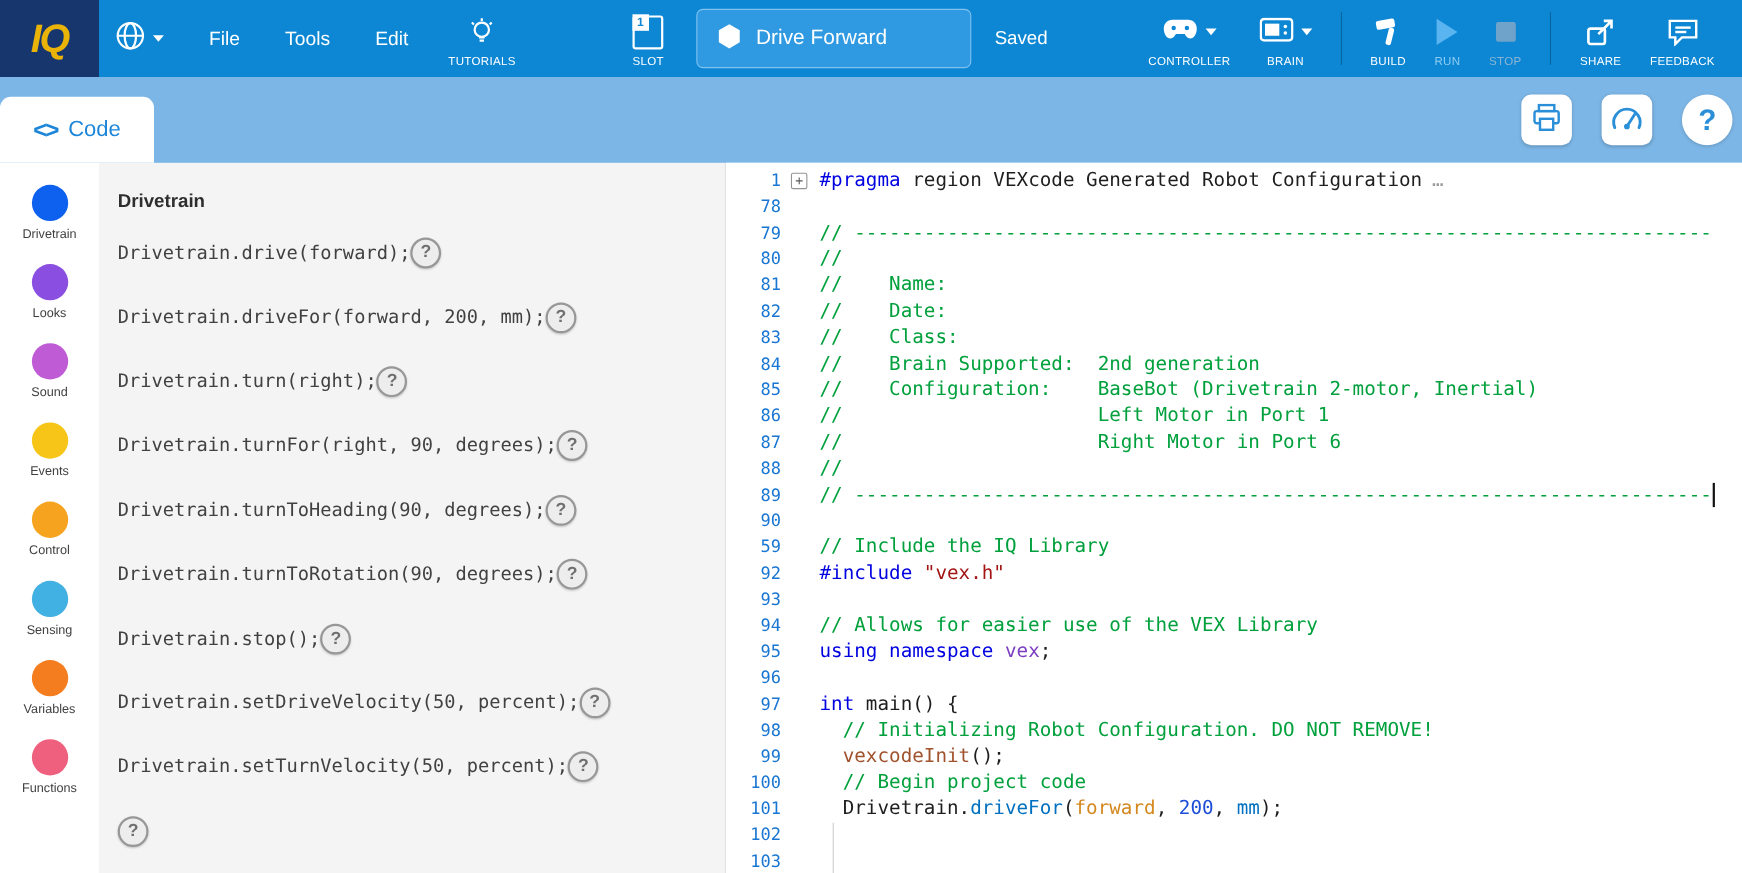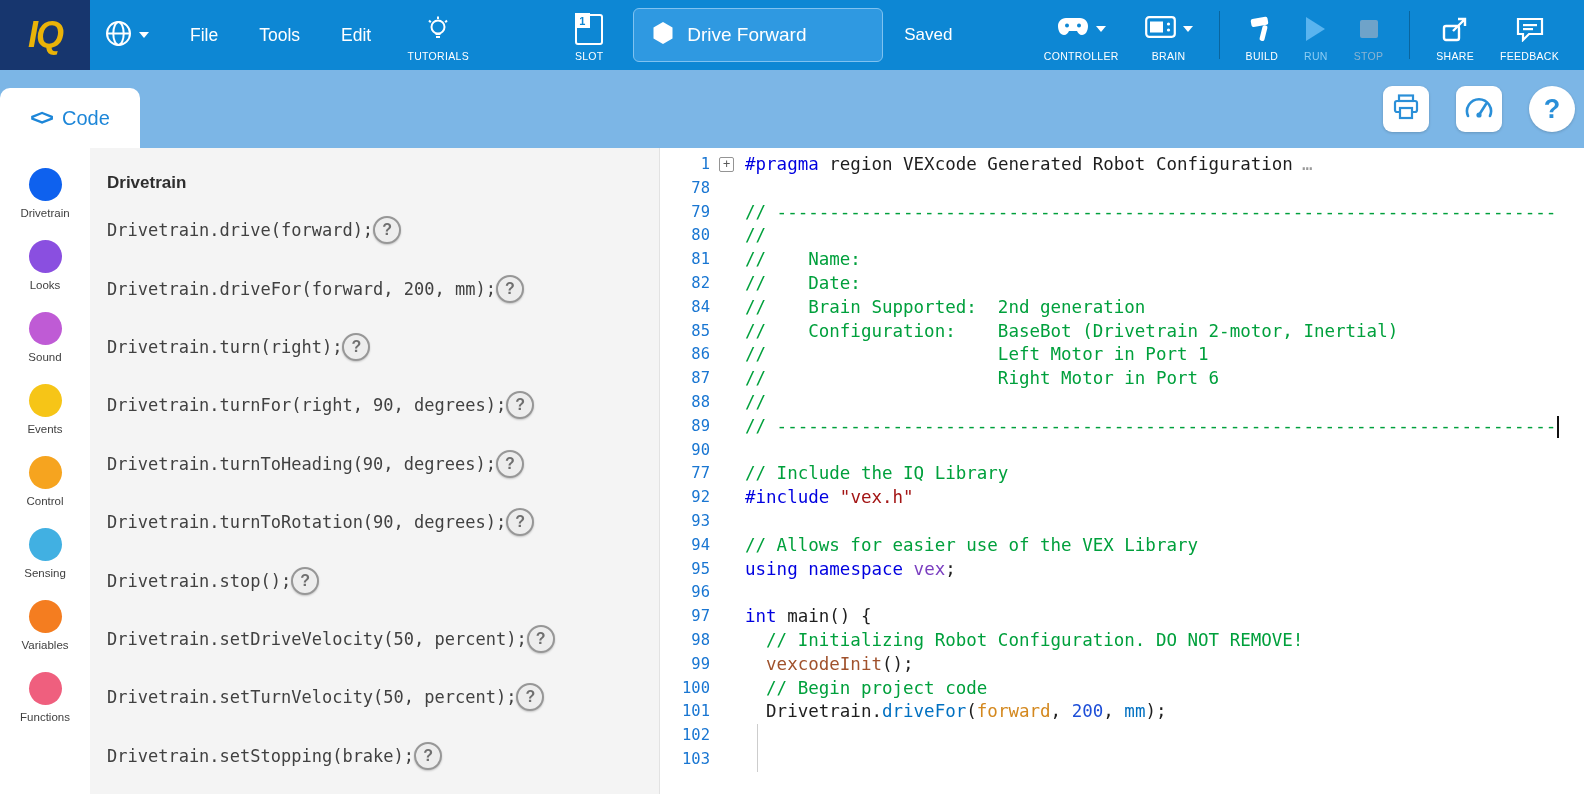--- a/index.html
+++ b/index.html
@@ -306,42 +306,42 @@
         </div>
         <div class="cmd-row">
           <div class="cmd-text">Drivetrain.setDriveVelocity(50, percent);</div>
           <div class="cmd-help">?</div>
         </div>
         <div class="cmd-row">
           <div class="cmd-text">Drivetrain.setTurnVelocity(50, percent);</div>
           <div class="cmd-help">?</div>
         </div>
         <div class="cmd-row">
-          <div class="cmd-text">Drivetrain.setStopping(brake);</div>
           <div class="cmd-help">?</div>
         </div>
       </div>
   </div>
 
   <div class="editor">
     <div id="editor-lines">
         <div class="code-line"><div class="ln">1</div><div class="fold"><span class="fold-box">+</span></div><div class="code"><span class="seg-k">#pragma</span><span class="seg-p"> region VEXcode Generated Robot Configuration</span><span class="seg-fold">…</span></div></div>
         <div class="code-line"><div class="ln">78</div><div class="fold"></div><div class="code"></div></div>
         <div class="code-line"><div class="ln">79</div><div class="fold"></div><div class="code"><span class="seg-c">// --------------------------------------------------------------------------</span></div></div>
         <div class="code-line"><div class="ln">80</div><div class="fold"></div><div class="code"><span class="seg-c">//</span></div></div>
         <div class="code-line"><div class="ln">81</div><div class="fold"></div><div class="code"><span class="seg-c">//    Name:</span></div></div>
         <div class="code-line"><div class="ln">82</div><div class="fold"></div><div class="code"><span class="seg-c">//    Date:</span></div></div>
+        <div class="code-line"><div class="ln">83</div><div class="fold"></div><div class="code"><span class="seg-c">//    Class:</span></div></div>
         <div class="code-line"><div class="ln">84</div><div class="fold"></div><div class="code"><span class="seg-c">//    Brain Supported:  2nd generation</span></div></div>
         <div class="code-line"><div class="ln">85</div><div class="fold"></div><div class="code"><span class="seg-c">//    Configuration:    BaseBot (Drivetrain 2-motor, Inertial)</span></div></div>
         <div class="code-line"><div class="ln">86</div><div class="fold"></div><div class="code"><span class="seg-c">//                      Left Motor in Port 1</span></div></div>
         <div class="code-line"><div class="ln">87</div><div class="fold"></div><div class="code"><span class="seg-c">//                      Right Motor in Port 6</span></div></div>
         <div class="code-line"><div class="ln">88</div><div class="fold"></div><div class="code"><span class="seg-c">//</span></div></div>
         <div class="code-line"><div class="ln">89</div><div class="fold"></div><div class="code"><span class="seg-c">// --------------------------------------------------------------------------</span><span class="cursor"></span></div></div>
         <div class="code-line"><div class="ln">90</div><div class="fold"></div><div class="code"></div></div>
-        <div class="code-line"><div class="ln">77</div><div class="fold"></div><div class="code"><span class="seg-c">// Include the IQ Library</span></div></div>
+        <div class="code-line"><div class="ln">59</div><div class="fold"></div><div class="code"><span class="seg-c">// Include the IQ Library</span></div></div>
         <div class="code-line"><div class="ln">92</div><div class="fold"></div><div class="code"><span class="seg-k">#include</span><span class="seg-p"> </span><span class="seg-str">"vex.h"</span></div></div>
         <div class="code-line"><div class="ln">93</div><div class="fold"></div><div class="code"></div></div>
         <div class="code-line"><div class="ln">94</div><div class="fold"></div><div class="code"><span class="seg-c">// Allows for easier use of the VEX Library</span></div></div>
         <div class="code-line"><div class="ln">95</div><div class="fold"></div><div class="code"><span class="seg-k">using</span><span class="seg-p"> </span><span class="seg-k">namespace</span><span class="seg-p"> </span><span class="seg-ns">vex</span><span class="seg-p">;</span></div></div>
         <div class="code-line"><div class="ln">96</div><div class="fold"></div><div class="code"></div></div>
         <div class="code-line"><div class="ln">97</div><div class="fold"></div><div class="code"><span class="seg-k">int</span><span class="seg-p"> main() {</span></div></div>
         <div class="code-line"><div class="ln">98</div><div class="fold"></div><div class="code"><span class="seg-p">  </span><span class="seg-c">// Initializing Robot Configuration. DO NOT REMOVE!</span></div></div>
         <div class="code-line"><div class="ln">99</div><div class="fold"></div><div class="code"><span class="seg-p">  </span><span class="seg-f">vexcodeInit</span><span class="seg-p">();</span></div></div>
         <div class="code-line"><div class="ln">100</div><div class="fold"></div><div class="code"><span class="seg-p">  </span><span class="seg-c">// Begin project code</span></div></div>
         <div class="code-line"><div class="ln">101</div><div class="fold"></div><div class="code"><span class="seg-p">  Drivetrain.</span><span class="seg-m">driveFor</span><span class="seg-p">(</span><span class="seg-e">forward</span><span class="seg-p">, </span><span class="seg-n">200</span><span class="seg-p">, </span><span class="seg-m">mm</span><span class="seg-p">);</span></div></div>

